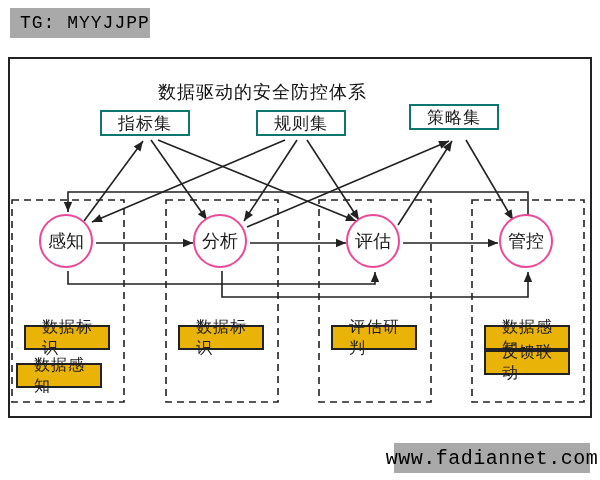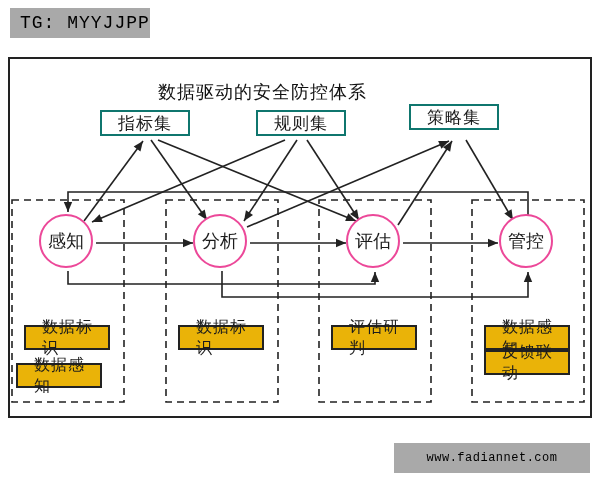--- a/index.html
+++ b/index.html
@@ -1,20 +1,20 @@
 <!DOCTYPE html>
 <html><head>
 <meta charset="utf-8">
 <style>
   html,body{margin:0;padding:0;width:600px;height:480px;background:#ffffff;overflow:hidden;}
   body{font-family:"Liberation Sans","DejaVu Sans",sans-serif;color:#1c1c1c;position:relative;}
   .abs{position:absolute;box-sizing:border-box;}
   .badge{background:#a9a9a9;color:#000000;display:flex;align-items:center;z-index:5;font-family:Liberation Mono, monospace;}
   .badge-tg{left:10px;top:8px;width:140px;height:30px;font-size:18px;padding-left:10px;letter-spacing:1px;}
-  .badge-wm{left:394px;top:443px;width:196px;height:30px;font-size:12px;justify-content:center;letter-spacing:.5px;}
+  .badge-wm{left:394px;top:443px;width:196px;height:30px;font-size:20px;justify-content:center;letter-spacing:.5px;}
   .frame{left:8px;top:57px;width:584px;height:361px;border:2px solid #222;z-index:1;background:transparent;}
   .title{left:0;top:80px;width:525px;text-align:center;font-size:18px;letter-spacing:1px;color:#111;z-index:3;}
   .setbox{width:90px;height:26px;border:2px solid #0f766e;background:#fff;z-index:3;
           display:flex;align-items:center;justify-content:center;font-size:17px;letter-spacing:1px;font-family:Liberation Mono, monospace;}
   .circle{width:54px;height:54px;border:2px solid #ec4899;border-radius:50%;background:#fff;z-index:3;
           display:flex;align-items:center;justify-content:center;font-size:18px;}
   .subbox{width:86px;height:25px;border:2px solid #222;background:#eab308;z-index:3;
           display:flex;align-items:center;justify-content:center;font-size:16px;letter-spacing:1px;padding-left:16px;}
   svg.layer{position:absolute;left:0;top:0;z-index:2;pointer-events:none;}
 </style>

